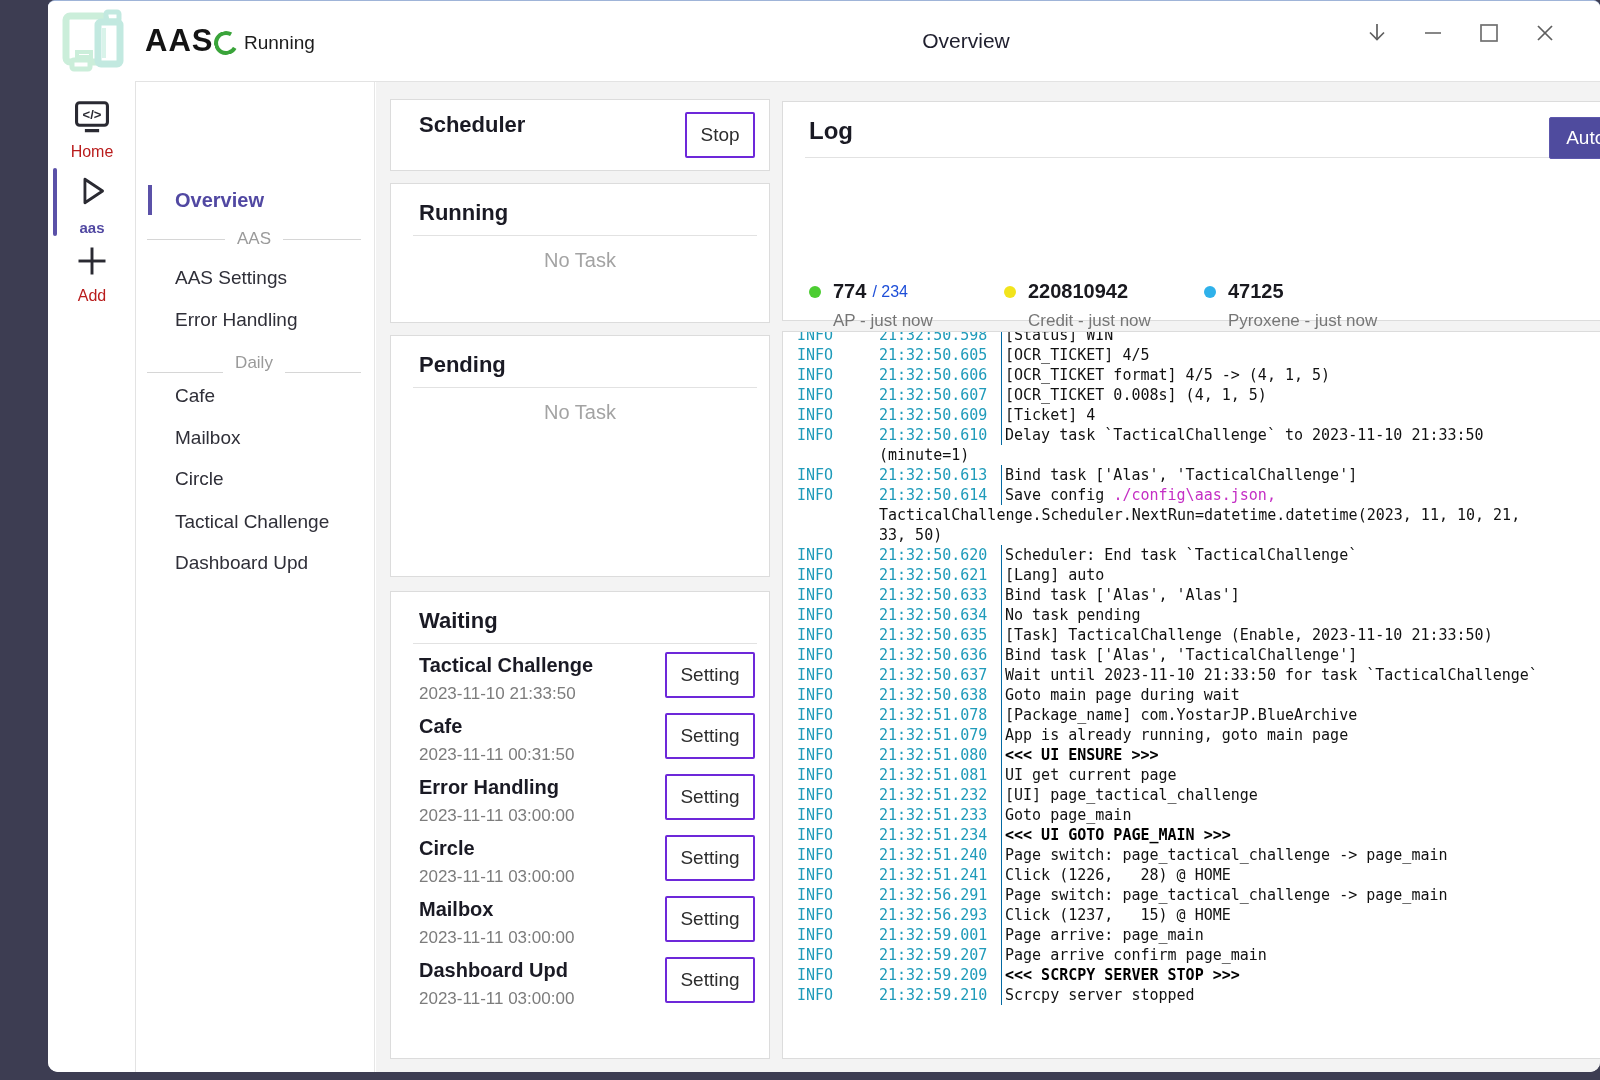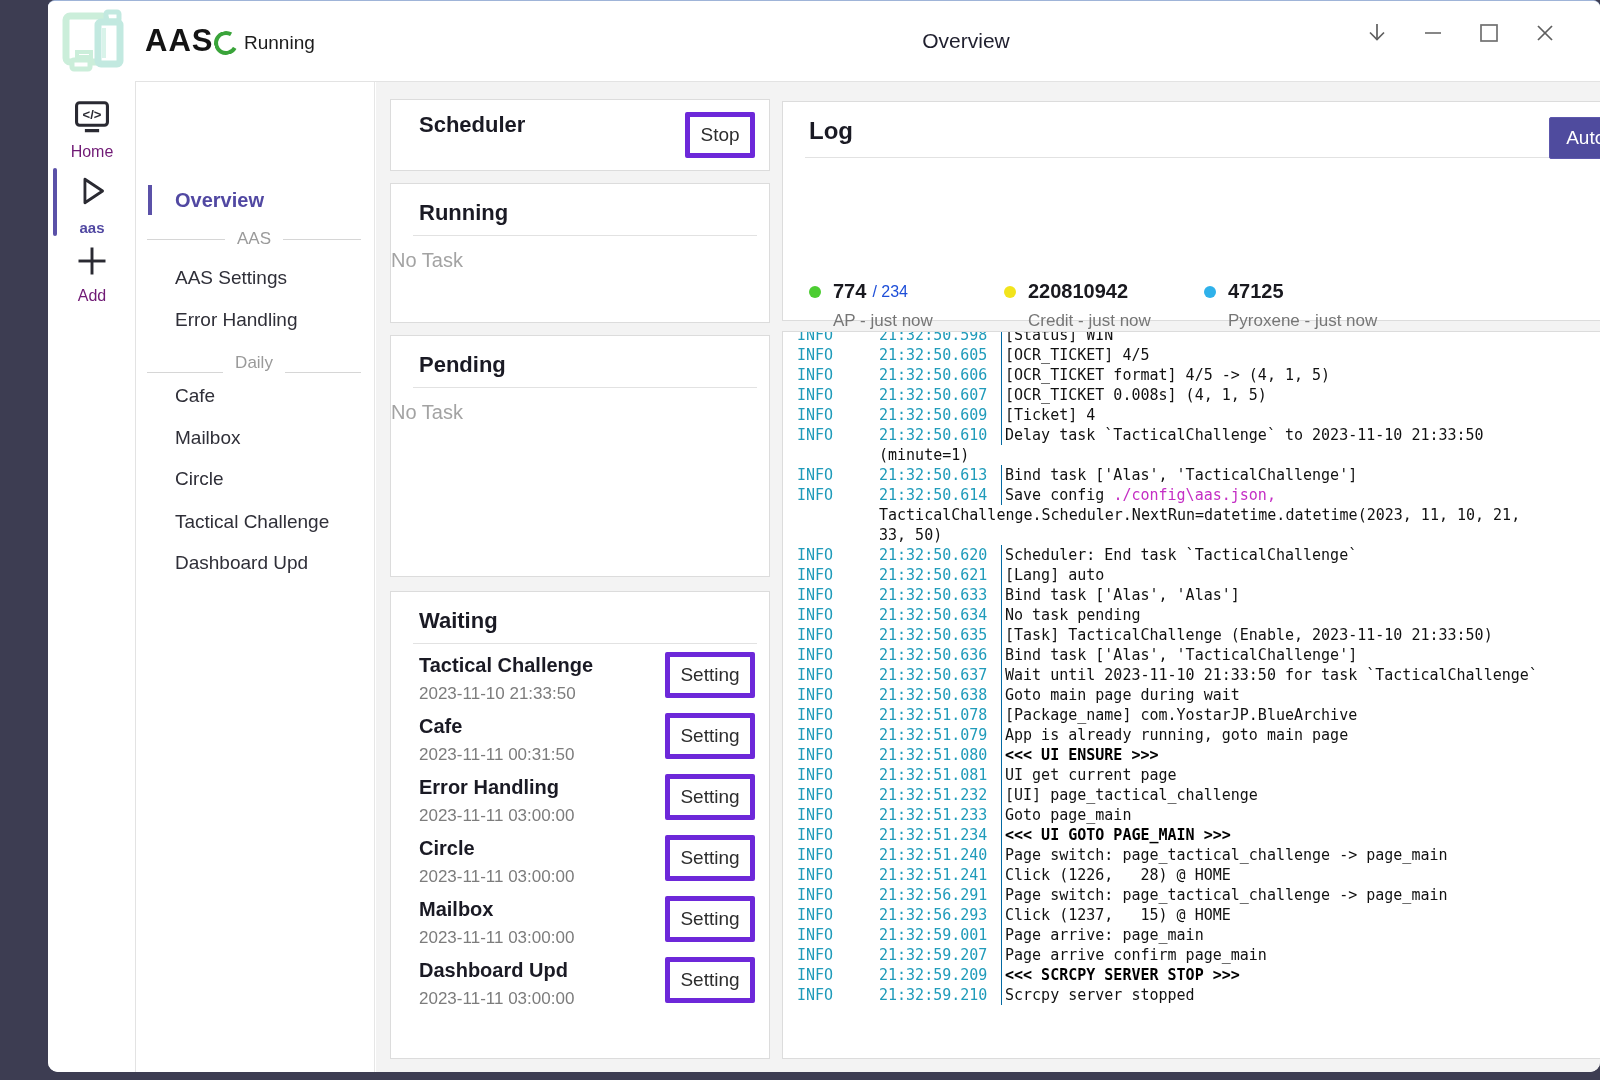--- a/index.html
+++ b/index.html
@@ -16,41 +16,41 @@
   .spinner { position:absolute; left:166px; top:30px; width:24px; height:24px; border:4px solid #3aa43a;
              border-right-color:transparent; border-radius:50%; transform:rotate(-15deg); }
   .status-text { position:absolute; left:196px; top:31px; font-size:19px; color:#1c1c1c; }
   .page-title { position:absolute; left:918px; top:28px; transform:translateX(-50%); font-size:21px; color:#1f1f2e; }
   .controls { position:absolute; right:40px; top:16px; display:flex; gap:26px; }
   .ctrl { width:30px; height:32px; display:flex; align-items:center; justify-content:center; cursor:default; }
 
   
   .rail { position:absolute; left:0; top:80px; width:88px; bottom:0; background:#fff; border-right:1px solid #e3e3e3; }
   .rail-item { position:absolute; left:0; width:88px; text-align:center; }
-  .rail-label { font-size:16px; color:#701a75; margin-top:4px; }
+  .rail-label { font-size:16px; color:#b91c1c; margin-top:4px; }
   .rail-label.active { color:#5148a2; font-weight:bold; font-size:15px; }
   .rail-indicator { position:absolute; left:5px; top:87px; width:4px; height:68px; background:#5b51a8; border-radius:2px; }
 
   
   .nav { position:absolute; left:89px; top:81px; width:238px; bottom:0; background:#fff; border-right:1px solid #e6e6e6; }
   .nav-item { position:absolute; left:0; height:30px; width:238px; display:flex; align-items:center; font-size:19px; color:#2f2f38; }
   .nav-item .nav-label { margin-left:38px; }
   .nav-item.active .nav-label { color:#5148a2; font-weight:bold; font-size:20px; }
   .nav-bar { position:absolute; left:11px; top:0; width:4px; height:30px; background:#5b51a8; }
   .nav-divider { position:absolute; left:0; width:238px; height:30px; display:flex; align-items:center; padding:0 14px 0 10px; }
   .nav-div-line { flex:1; height:1px; background:#d6d6d6; }
   .nav-div-label { margin:0 12px; font-size:17px; color:#9a9a9a; }
 
   
   .main { position:absolute; left:328px; top:81px; right:0; bottom:0; background:#f3f3f3; }
   .card { position:absolute; background:#fff; border:1px solid #dcdcdc; }
   .card h2 { font-size:22px; font-weight:600; color:#1a1a24; }
   .hr { border-top:1px solid #e2e2e2; }
-  .no-task { color:#a3a3a3; font-size:20px; }
-  .btn { background:#fff; border:5px solid #6d28d9; font-family:"Liberation Sans",sans-serif;
+  .no-task { text-align:center; color:#a3a3a3; font-size:20px; }
+  .btn { background:#fff; border:2px solid #6d28d9; font-family:"Liberation Sans",sans-serif;
          font-size:19px; color:#2d2d2d; border-radius:2px; cursor:pointer; }
 
   .card-scheduler { left:342px; top:98px;  width:380px; height:72px; display:flex; padding:12px 14px 0 28px; }
   .stop-btn { margin-left:auto; width:70px; height:46px; }
 
   .card-running  { left:342px; top:182px; width:380px; height:140px; }
   .card-pending  { left:342px; top:334px; width:380px; height:242px; }
   .card-running h2, .card-pending h2, .card-waiting h2 { margin:16px 0 0 28px; }
   .card-running .hr, .card-pending .hr, .card-waiting .hr { margin:9px 12px 0 22px; }
   .card-running .no-task, .card-pending .no-task { margin-top:13px; }

